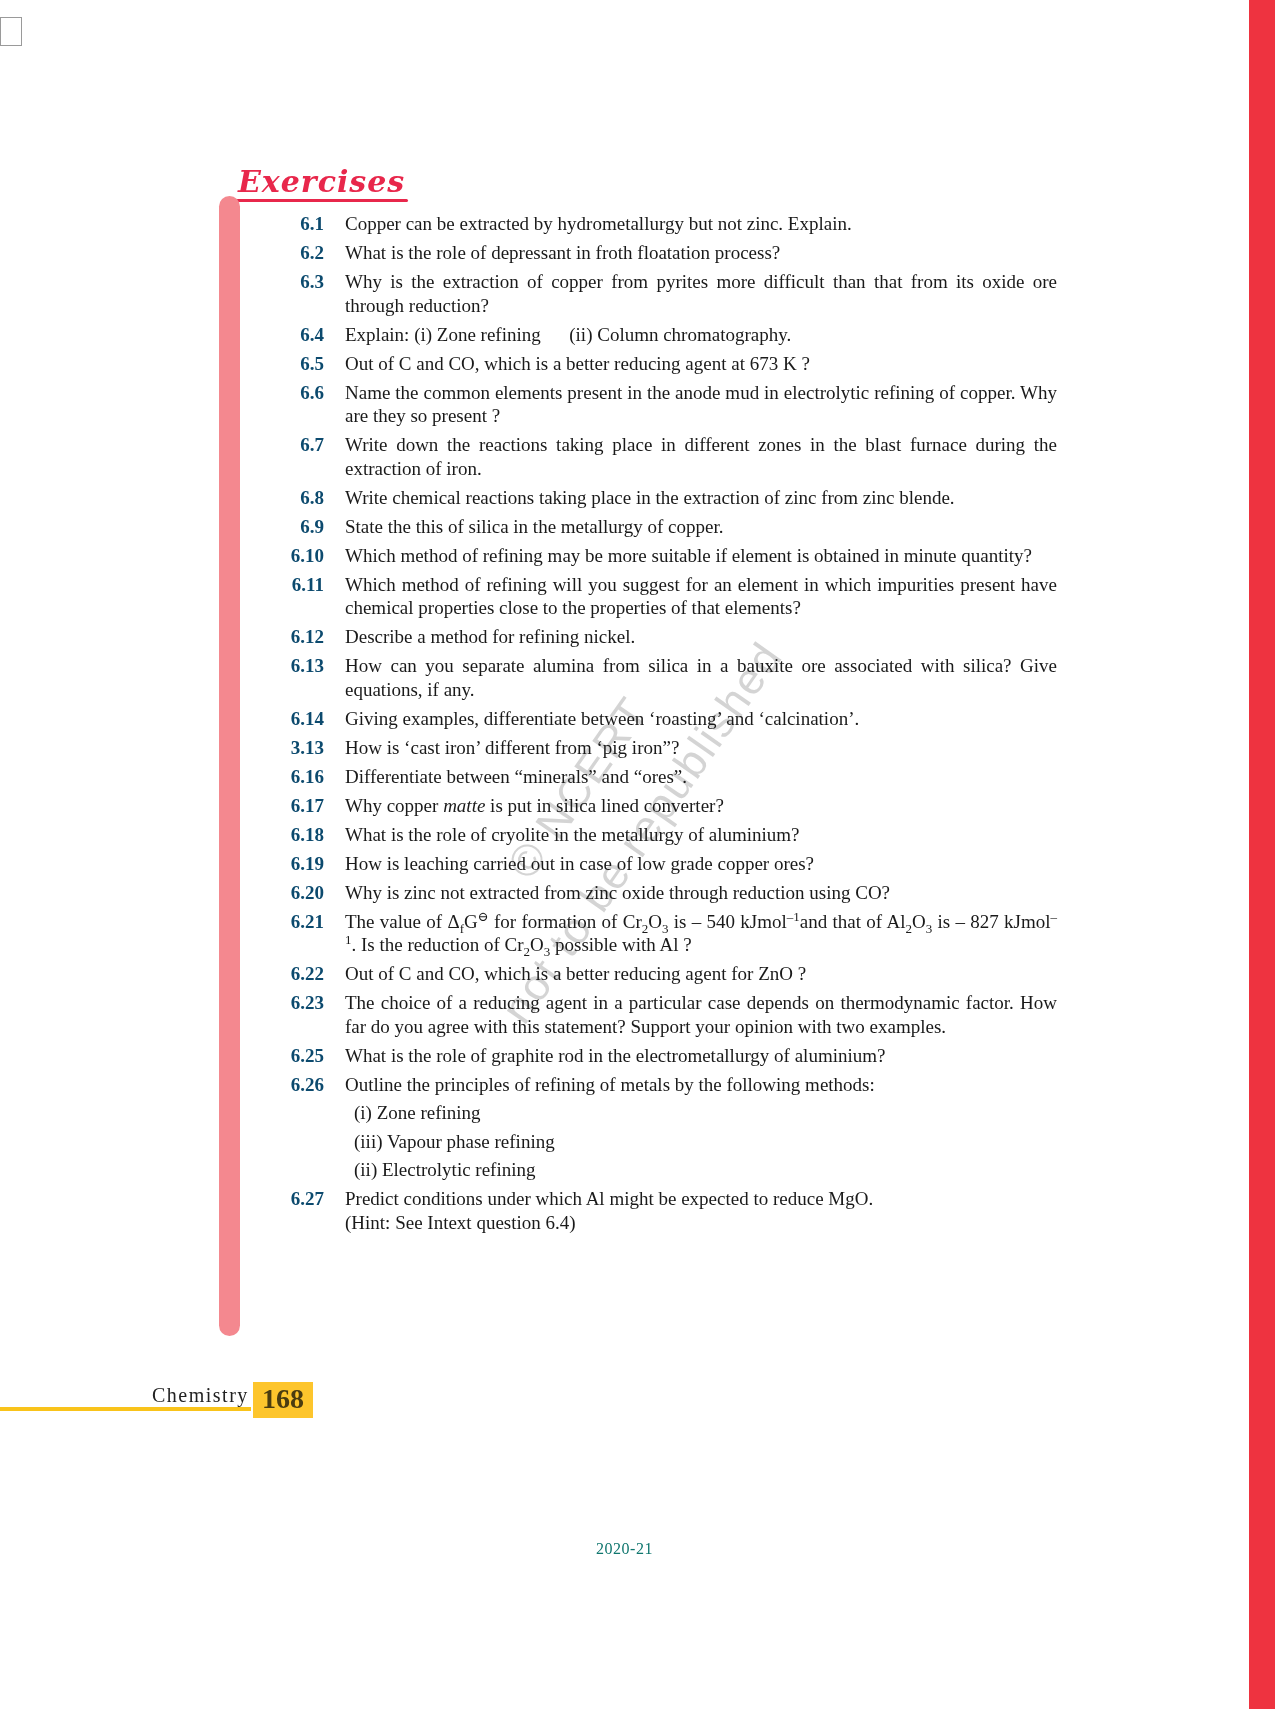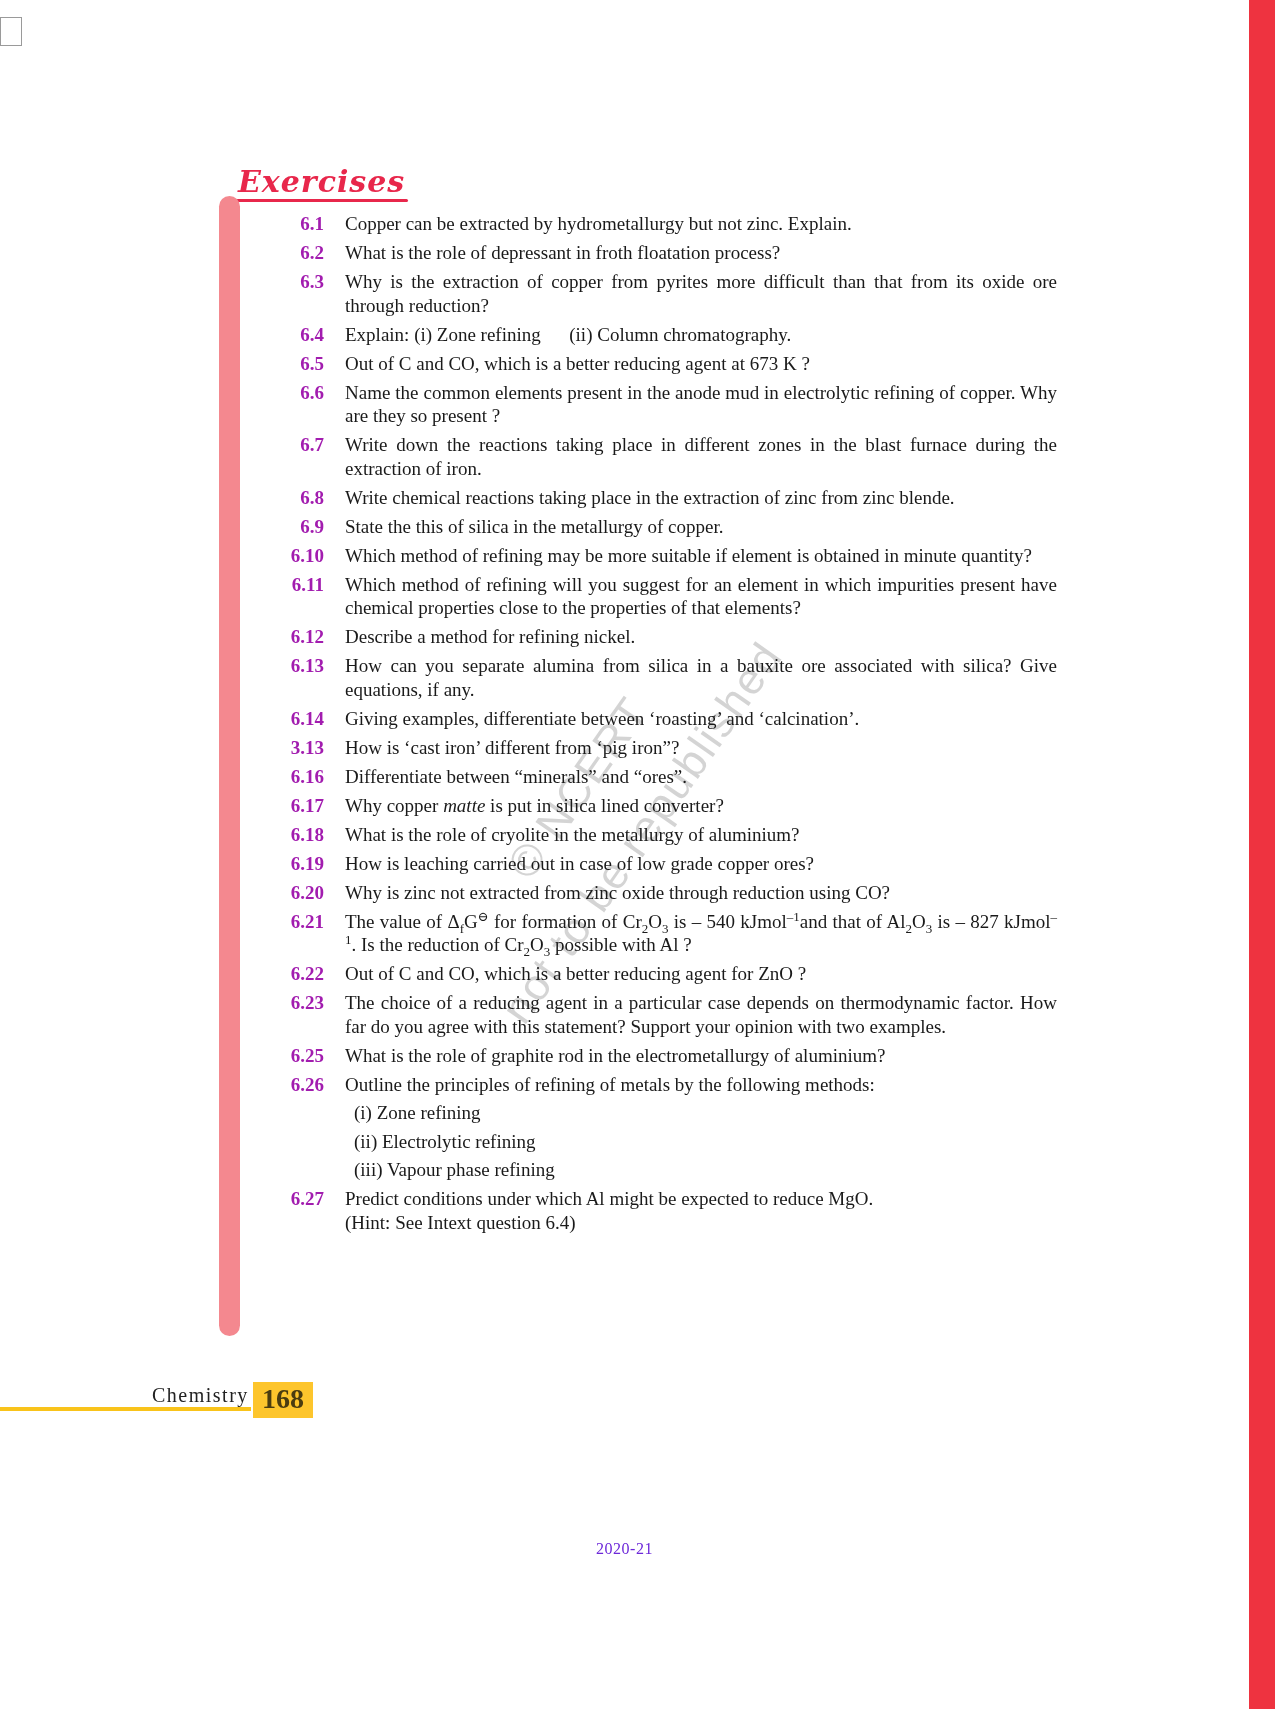--- a/index.html
+++ b/index.html
@@ -16,21 +16,21 @@
     font-family:"DejaVu Serif",serif;font-style:italic;font-weight:bold;
     font-size:30px;color:#e8274b;letter-spacing:1px;
   }
   .title-underline{position:absolute;left:236px;top:199px;width:172px;height:3px;background:#e8274b;border-radius:2px;}
   .pink-bar{position:absolute;left:219px;top:196px;width:21px;height:1140px;background:#f4888f;border-radius:11px;}
   .questions{
     position:absolute;left:276px;top:212px;width:781px;
     font-size:19px;line-height:23.5px;
   }
   .q-row{display:flex;margin-bottom:5.5px;}
-  .q-num{width:48px;flex:0 0 48px;text-align:right;font-weight:bold;color:#a21caf;margin-right:21px;}
+  .q-num{width:48px;flex:0 0 48px;text-align:right;font-weight:bold;color:#0c4a6e;margin-right:21px;}
   .q-body{flex:1;text-align:justify;}
   .q-para{margin:0;}
   .q-para.indent{margin-left:9px;margin-top:5px;}
   .q-body sub,.q-body sup{font-size:13px;line-height:0;}
   .watermark{
     position:absolute;left:400px;top:610px;width:420px;height:400px;
     display:flex;flex-direction:column;align-items:center;justify-content:center;
     transform:rotate(-55deg);
     color:rgba(160,160,160,0.45);
     font-family:"Liberation Sans","DejaVu Sans",sans-serif;
@@ -39,21 +39,21 @@
   }
   .watermark div{line-height:78px;}
   .footer-rule{position:absolute;left:0;top:1407px;width:251px;height:4px;background:#f9c31a;}
   .footer-subject{position:absolute;left:152px;top:1384px;font-size:20px;letter-spacing:1.5px;color:#222;text-align:right;}
   .page-badge{
     position:absolute;left:253px;top:1382px;min-width:30px;padding:1px 9px 3px 9px;
     background:#fdc52c;color:#4a3c10;font-weight:bold;font-size:28px;text-align:center;
   }
   .year{
     position:absolute;left:0;top:1540px;width:1249px;text-align:center;
-    font-size:16px;color:#6d28d9;font-family:"Liberation Serif",serif;letter-spacing:0.5px;
+    font-size:16px;color:#0f766e;font-family:"Liberation Serif",serif;letter-spacing:0.5px;
   }
 </style>
 </head>
 <body>
 
 <div class="edge-bar"></div>
 <div class="corner-box"></div>
 
 <div class="title-script">Exercises</div>
 <div class="title-underline"></div>
@@ -208,22 +208,22 @@
       <span class="q-num">6.25</span>
       <div class="q-body">
         <div class="q-para"><span>What is the role of graphite rod in the electrometallurgy of aluminium?</span></div>
       </div>
     </div>
     <div class="q-row">
       <span class="q-num">6.26</span>
       <div class="q-body">
         <div class="q-para"><span>Outline the principles of refining of metals by the following methods:</span></div>
         <div class="q-para indent"><span>(i) Zone refining</span></div>
+        <div class="q-para indent"><span>(iii) Vapour phase refining</span></div>
         <div class="q-para indent"><span>(ii) Electrolytic refining</span></div>
-        <div class="q-para indent"><span>(iii) Vapour phase refining</span></div>
       </div>
     </div>
     <div class="q-row">
       <span class="q-num">6.27</span>
       <div class="q-body">
         <div class="q-para"><span>Predict conditions under which Al might be expected to reduce MgO.</span></div>
         <div class="q-para"><span>(Hint: See Intext question 6.4)</span></div>
       </div>
     </div>
   </div>

